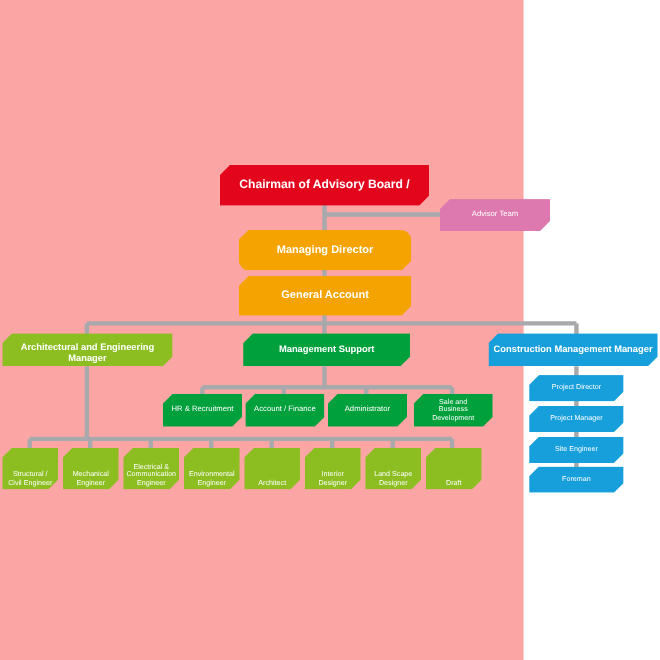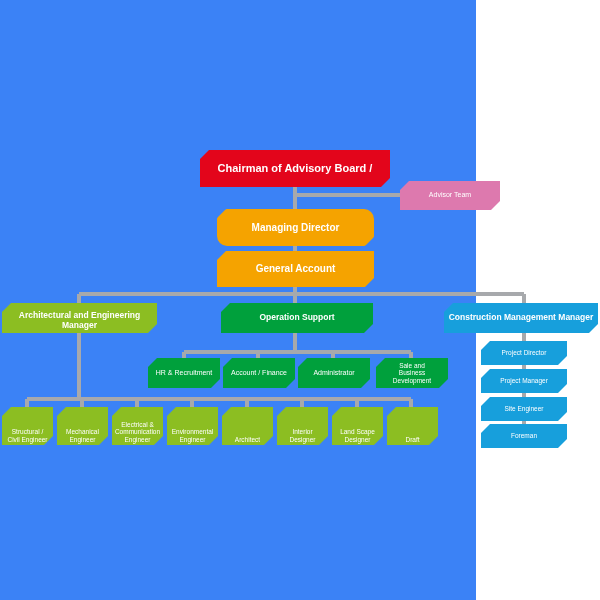--- a/index.html
+++ b/index.html
@@ -10,21 +10,21 @@
   body {
     width: 600px;
     height: 600px;
     font-family: "Liberation Sans", sans-serif;
     overflow: hidden;
   }
   #chart-root {
     position: relative;
     width: 476px;
     height: 600px;
-    background: #3b82f6;
+    background: #fca5a5;
   }
   
   #connectors {
     position: absolute;
     left: 0;
     top: 0;
     width: 600px;
     height: 600px;
     z-index: 1;
   }
@@ -121,21 +121,21 @@
 
   <div class="node orange t-l2" style="left:217px; top:251px; width:157px; height:36px;">
     <span>General Account</span>
   </div>
 
   <div class="node ltgreen t-mgr" style="left:2px; top:303px; width:155px; height:30px;">
     <span>Architectural and Engineering Manager</span>
   </div>
 
   <div class="node green t-l3" style="left:221px; top:303px; width:152px; height:30px;">
-    <span>Operation Support</span>
+    <span>Management Support</span>
   </div>
 
   <div class="node blue t-mgr" style="left:444px; top:303px; width:154px; height:30px;">
     <span>Construction Management Manager</span>
   </div>
 
   <div class="node green t-sub" style="left:148px; top:358px; width:72px; height:30px;">
     <span>HR &amp; Recruitment</span>
   </div>
 

